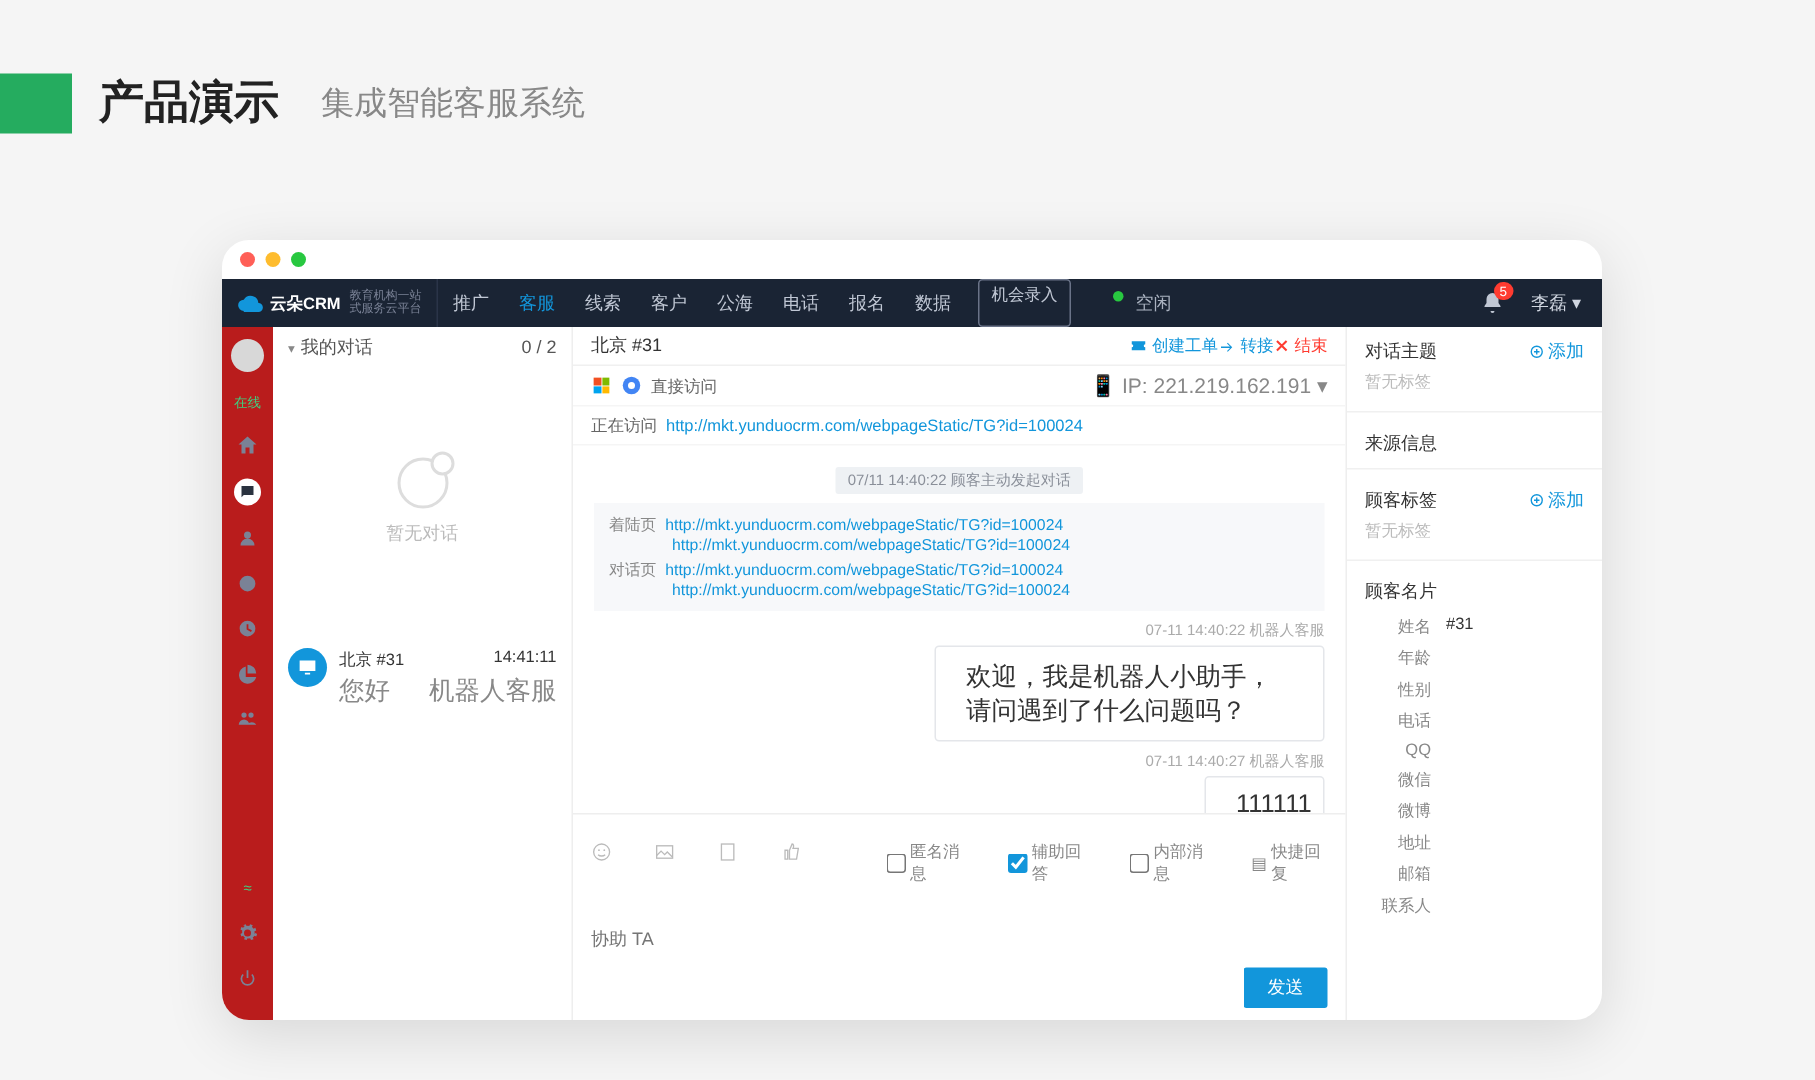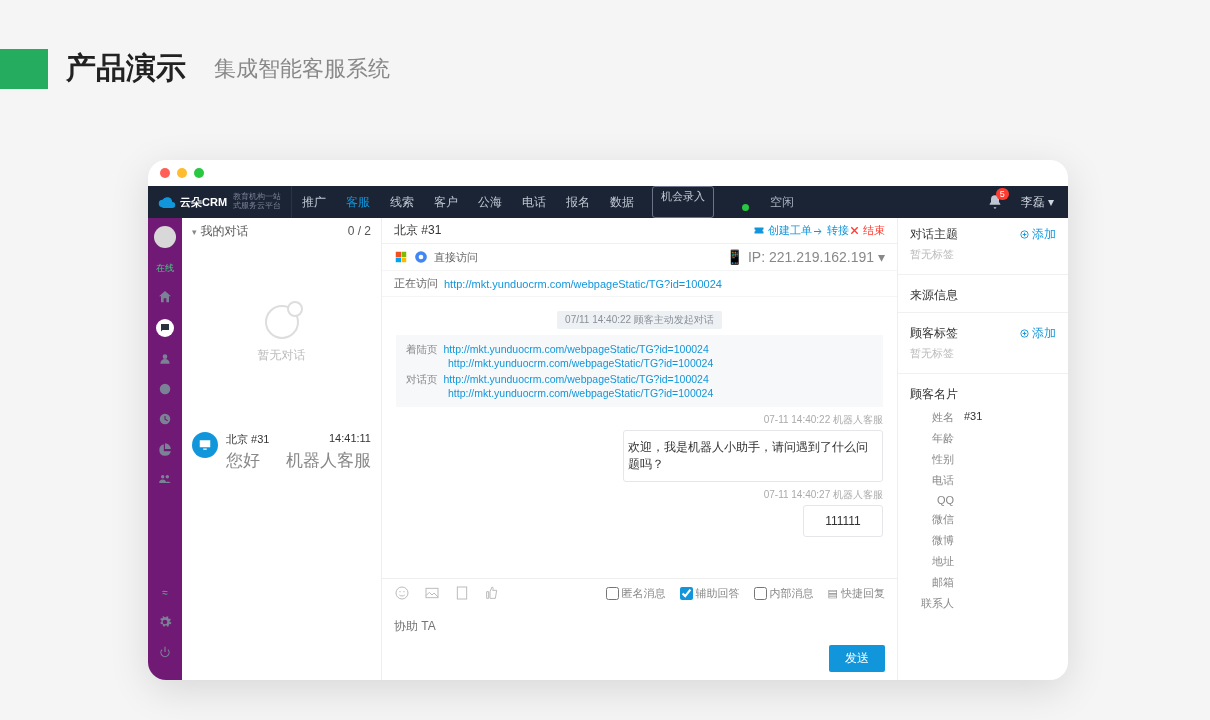--- a/index.html
+++ b/index.html
@@ -14,28 +14,28 @@
 .dot.r{background:#ff5f57}.dot.y{background:#febc2e}.dot.g{background:#28c840}
 .topbar{height:32px;background:#1a2434;color:#aab2c0;display:flex;align-items:center;font-size:12px}
 .logo{display:flex;align-items:center;padding:0 10px;border-right:1px solid #2a3448;height:100%}
 .logo-icon{width:18px;height:18px;margin-right:4px}
 .logo-txt{font-size:11px;font-weight:700;color:#fff}
 .logo-sub{font-size:8px;color:#7a8296;margin-left:6px;line-height:1.1}
 .nav{display:flex;height:100%}
 .nav-item{padding:0 10px;display:flex;align-items:center;cursor:pointer;color:#c0c7d4}
 .nav-item.active{color:#1296db}
 .rec-btn{border:1px solid #6a7388;border-radius:3px;padding:2px 8px;margin-left:8px;font-size:11px;color:#c0c7d4}
-.status{margin-left:28px;display:flex;align-items:flex-end;gap:21px}
+.status{margin-left:28px;display:flex;align-items:flex-start;gap:8px}
 .status-dot{width:7px;height:7px;border-radius:50%;background:#28c840}
 .spacer{flex:1}
 .bell{position:relative;margin-right:18px}
 .badge{position:absolute;top:-6px;right:-6px;background:#ff3b30;color:#fff;font-size:9px;border-radius:8px;padding:0 4px;line-height:12px}
 .user{margin-right:14px;color:#d0d6e0}
 .body{flex:1;display:flex;min-height:0}
-.leftbar{width:34px;background:#701a75;display:flex;flex-direction:column;align-items:center;padding-top:8px;gap:14px;color:#7a8296;font-size:10px}
+.leftbar{width:34px;background:#b91c1c;display:flex;flex-direction:column;align-items:center;padding-top:8px;gap:14px;color:#7a8296;font-size:10px}
 .avatar{width:22px;height:22px;border-radius:50%;background:#d8d8d8}
 .lb-txt{color:#3fcf7f;font-size:9px}
 .lb-ico{width:16px;height:16px;display:flex;align-items:center;justify-content:center;cursor:pointer}
 .lb-ico.on{background:#fff;border-radius:50%;color:#2a323f;width:18px;height:18px}
 .col-list{width:200px;border-right:1px solid #eee;display:flex;flex-direction:column;font-size:12px}
 .sec-head{height:26px;display:flex;align-items:center;padding:0 10px;color:#555;justify-content:space-between}
 .sec-head .caret{margin-right:4px;color:#888;font-size:9px}
 .empty-block{flex:0 0 180px;display:flex;flex-direction:column;align-items:center;justify-content:center;color:#bbb;gap:8px}
 .face{width:34px;height:34px;border:2px solid #ddd;border-radius:50%;position:relative}
 .face::after{content:"";position:absolute;width:12px;height:12px;border:2px solid #ddd;border-radius:50%;right:-6px;top:-6px;background:#fff}
@@ -52,22 +52,22 @@
 .act{display:flex;align-items:center;gap:3px;cursor:pointer}
 .act.b{color:#1296db}.act.r{color:#ff3b30}
 .info-line{padding:5px 12px;font-size:11px;color:#666;display:flex;align-items:center;gap:6px;border-bottom:1px solid #f5f5f5}
 .info-line .ip{margin-left:auto;color:#888;font-size:14px}
 .link{color:#1296db}
 .msgs{flex:1;overflow:auto;padding:8px 14px;font-size:11px;color:#666}
 .sys-tag{display:block;width:fit-content;margin:6px auto;background:#eef1f4;color:#8a8f99;padding:2px 8px;border-radius:2px;font-size:10px}
 .url-block{background:#f7f8fa;padding:8px 10px;margin:4px 0;font-size:10.5px;color:#666}
 .url-block .lbl{color:#888;margin-right:6px}
 .ts{text-align:right;color:#aaa;font-size:10px;margin:6px 0 3px}
-.bubble{max-width:260px;margin-left:auto;border:1px solid #e4e6ea;border-radius:3px;padding:8px 4px;font-size:12px;color:#333;background:#fff}
-.tools{border-top:1px solid #eee;padding:6px 12px;display:flex;align-items:flex-end;gap:14px;font-size:11px;color:#888}
+.bubble{max-width:260px;margin-left:auto;border:1px solid #e4e6ea;border-radius:3px;padding:8px 20px;font-size:17px;color:#333;background:#fff}
+.tools{border-top:1px solid #eee;padding:17px 12px;display:flex;align-items:flex-start;gap:28px;font-size:11px;color:#888}
 .tool-ico{width:16px;height:16px;color:#bbb}
 .chk{display:flex;align-items:center;gap:3px}
 .chk input{accent-color:#1296db}
 .compose{padding:4px 12px 8px;display:flex;flex-direction:column}
 .compose-input{border:none;outline:none;font-size:12px;color:#555;height:30px}
 .send{align-self:flex-end;background:#1296db;color:#fff;border:none;padding:5px 16px;font-size:12px;border-radius:2px;cursor:pointer;margin-top:4px}
 .col-side{width:170px;font-size:11px;color:#555;padding:0 0 8px}
 .side-sec{padding:8px 12px 4px;display:flex;justify-content:space-between;align-items:center;font-size:12px;color:#333}
 .add{color:#1296db;display:flex;align-items:center;gap:2px;font-size:12px;cursor:pointer}
 .side-empty{color:#bbb;padding:0 12px 8px;font-size:11px}

